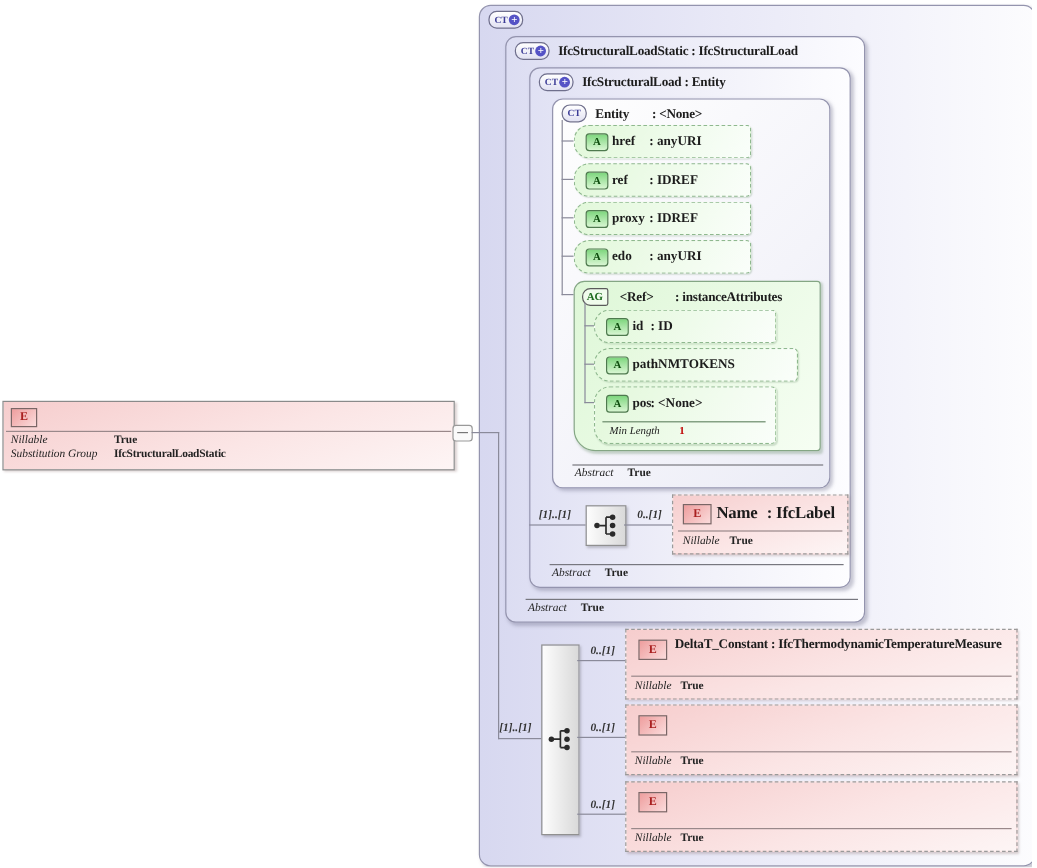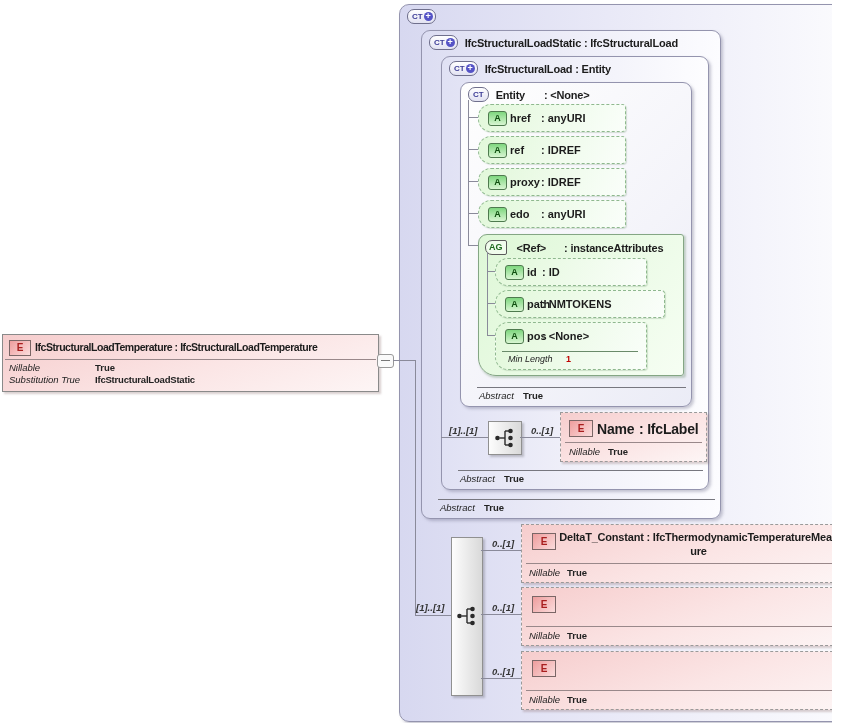--- a/index.html
+++ b/index.html
@@ -1,17 +1,17 @@
 <!DOCTYPE html>
 <html><head>
 <meta charset="utf-8">
 <style>
   html,body{margin:0;padding:0;background:#fff;}
   #stage{position:relative;width:832px;height:723px;background:#fff;overflow:hidden;
-         font-family:Liberation Sans, sans-serif;color:#1c1c1c;}
+         font-family:Liberation Serif, serif;color:#1c1c1c;padding-left:28px;}
   .hline{position:absolute;height:1px;background:#8a8a9a;}
   .vline{position:absolute;width:1px;background:#8a8a9a;}
 
   
   .ct-box{position:absolute;border:1px solid #9494ae;border-radius:9px;
           box-shadow:2px 2px 3px rgba(100,100,130,.35);}
   .box-title{position:absolute;top:4px;left:7px;display:flex;align-items:center;gap:7px;white-space:nowrap;}
   .t-text{font-weight:bold;font-size:11px;letter-spacing:-0.2px;color:#1c1c1c;}
   .t-type{font-weight:bold;font-size:11px;letter-spacing:-0.2px;color:#1c1c1c;margin-left:12px;}
 
@@ -208,25 +208,24 @@
     <span class="e-icon" style="left:8px;top:7px;width:22px;height:15px;line-height:15px;">E</span>
     <span class="e-title" style="left:36px;top:8px;">Name</span>
     <span class="e-title" style="left:78px;top:8px;">: IfcLabel</span>
     <div class="sep" style="top:29px;"></div>
     <span class="facet-label" style="left:8px;top:33px;">Nillable</span>
     <span class="facet-value" style="left:47px;top:33px;">True</span>
   </div>
 
   <div class="ebox solid" style="left:2px;top:334px;width:375px;height:56px;">
     <span class="e-icon" style="left:6px;top:5px;width:20px;height:14px;line-height:14px;">E</span>
-    <span class="e-title" style="left:32px;top:6px;font-size:10.5px;letter-spacing:-0.45px;">IfcStructuralLoadTemperature : IfcStructuralLoadTemperature</span>
     <div class="sep" style="top:24px;left:2px;right:2px;"></div>
     <span class="facet-label" style="left:6px;top:27px;">Nillable</span>
     <span class="facet-value" style="left:92px;top:27px;">True</span>
-    <span class="facet-label" style="left:6px;top:39px;">Substitution True</span>
+    <span class="facet-label" style="left:6px;top:39px;">Substitution Group</span>
     <span class="facet-value" style="left:92px;top:39px;letter-spacing:-0.2px;">IfcStructuralLoadStatic</span>
   </div>
   <div class="handle" style="left:377px;top:354px;"></div>
 
   <div class="hline" style="left:393px;top:360px;width:23px;"></div>
   <div class="vline" style="left:415px;top:360px;height:256px;"></div>
   <div class="hline" style="left:415px;top:615px;width:36px;"></div>
 
   <span class="card-label" style="left:416px;top:602px;">[1]..[1]</span>
   <div class="group-box" style="left:451px;top:537px;width:30px;height:157px;">

